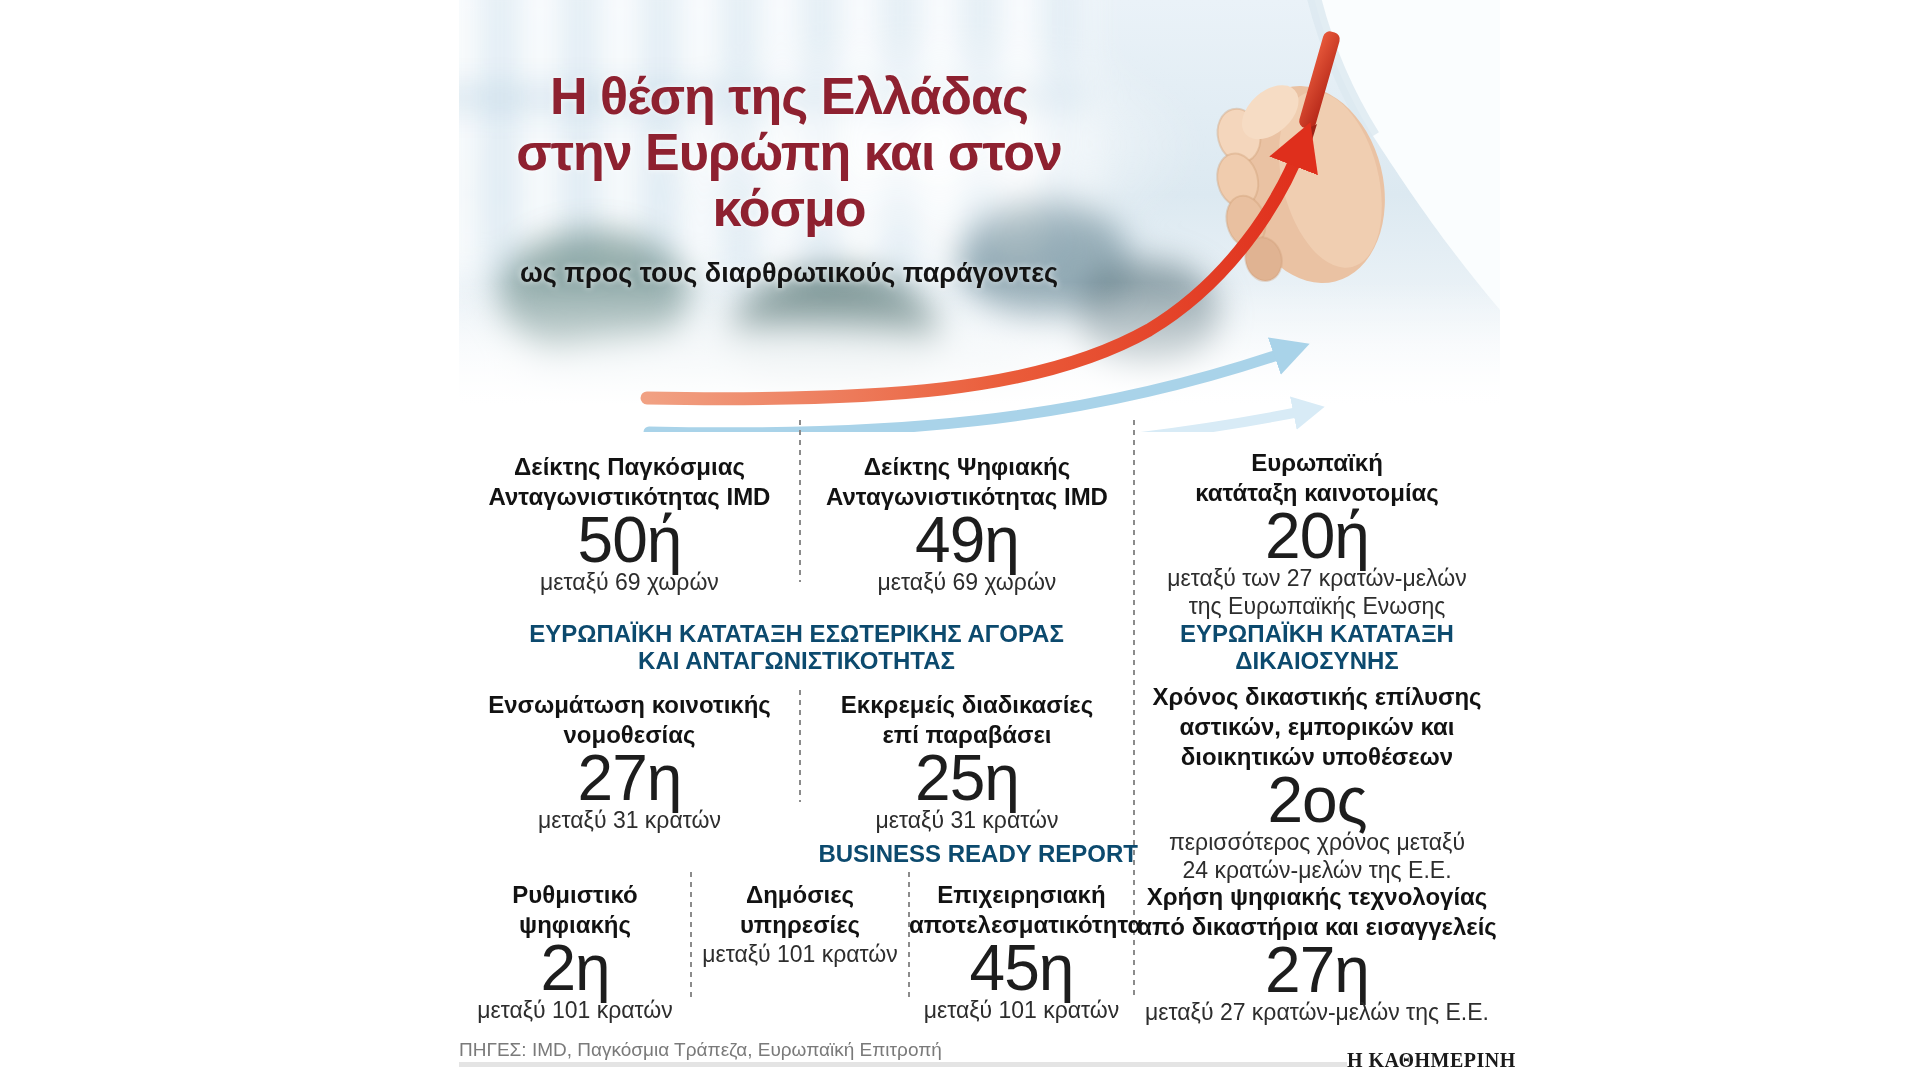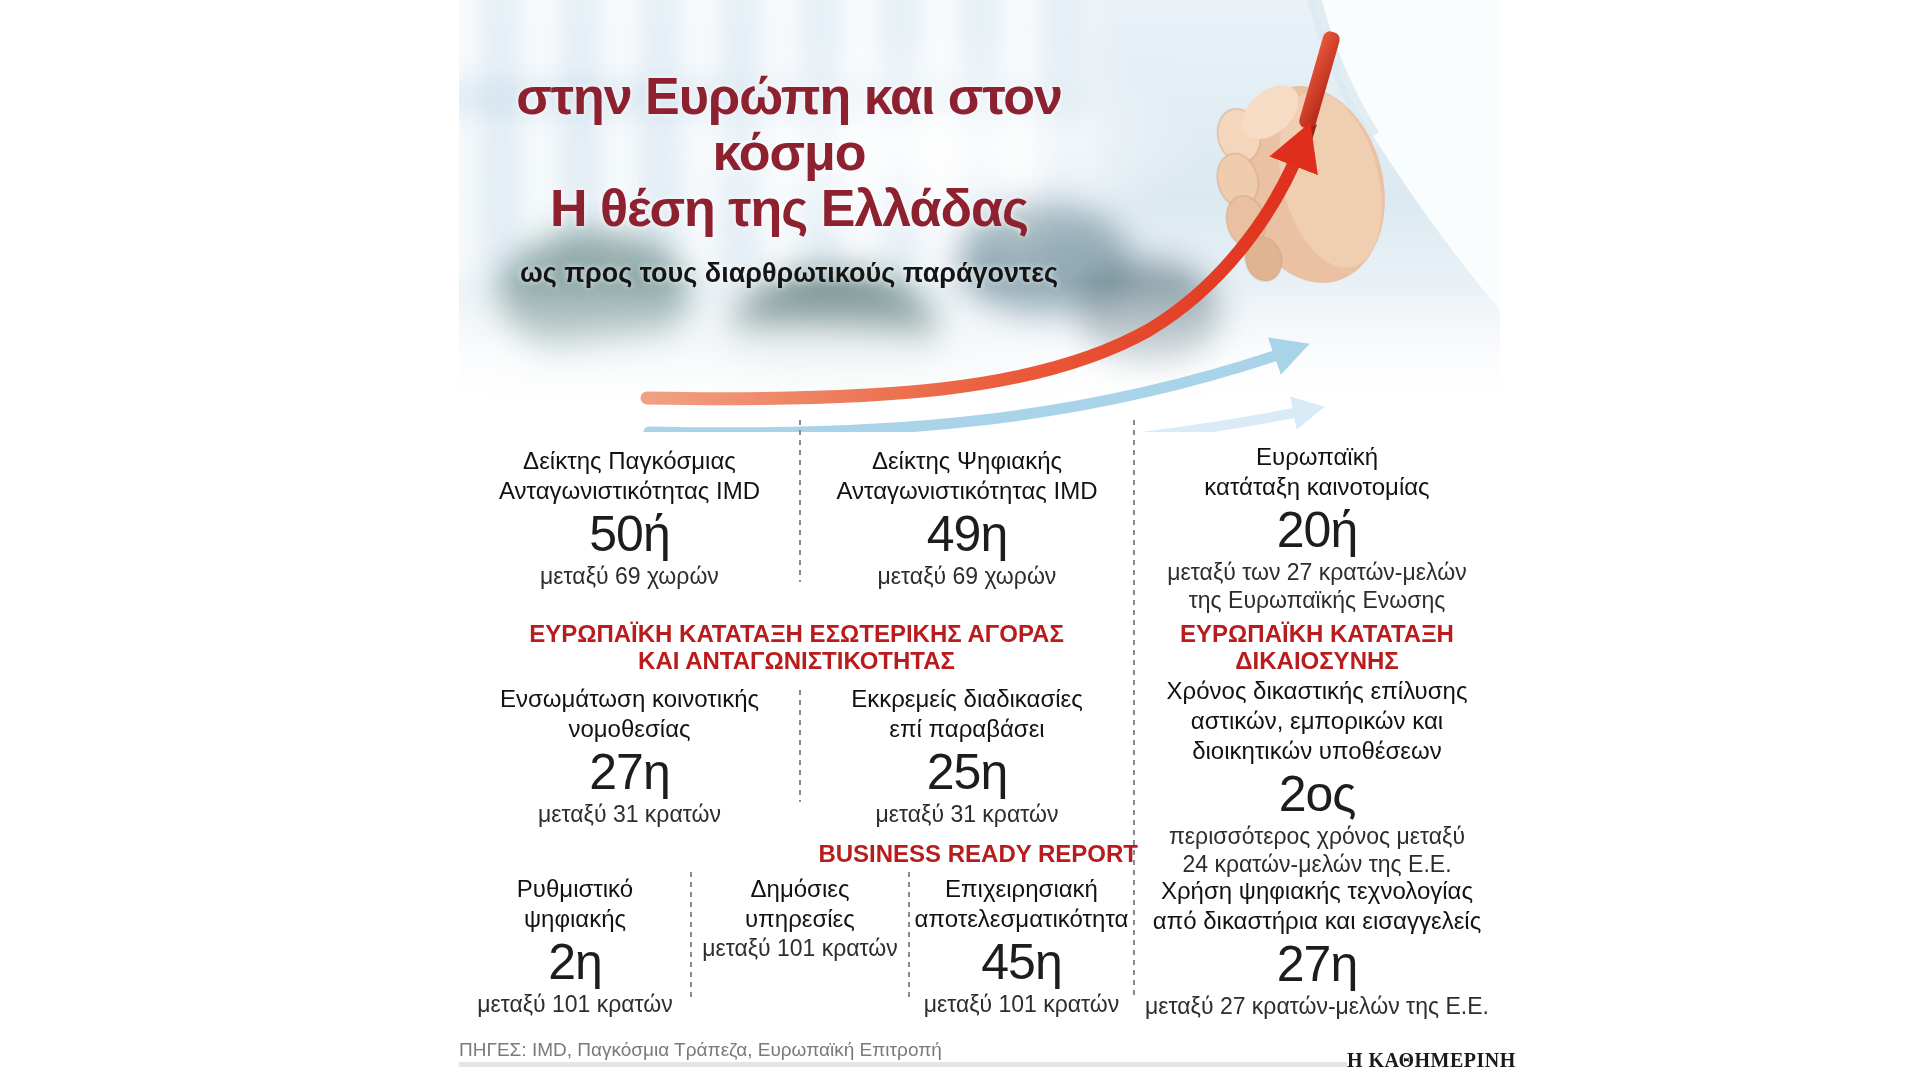--- a/index.html
+++ b/index.html
@@ -24,26 +24,26 @@
 
   
   .title-block{position:absolute;left:0;top:68px;width:660px;text-align:center;}
   .title-line{font-size:52px;line-height:56px;font-weight:700;letter-spacing:-1px;color:#8e2130;
               text-shadow:0 0 6px rgba(255,255,255,.8);}
   .subtitle{margin-top:22px;font-size:27px;font-weight:700;color:#141414;
             text-shadow:0 0 6px rgba(255,255,255,.8);}
 
   
   .stat{position:absolute;text-align:center;}
-  .stat .label{font-weight:400;font-size:24px;line-height:30px;color:#121212;white-space:pre-line;}
-  .stat .value{font-size:50px;line-height:56px;font-weight:400;letter-spacing:-1px;color:#1d1d1d;}
+  .stat .label{font-weight:700;font-size:24px;line-height:30px;color:#121212;white-space:pre-line;margin-top:6px;}
+  .stat .value{font-size:64px;line-height:56px;font-weight:400;letter-spacing:-1px;color:#1d1d1d;}
   .stat .note{font-size:23px;line-height:28px;color:#2d2d2d;white-space:pre-line;}
 
   .sec-header{position:absolute;text-align:center;font-weight:700;font-size:24px;line-height:27px;
-              color:#b91c1c;white-space:pre-line;}
+              color:#0c4a6e;white-space:pre-line;}
 
   
   .vdash{position:absolute;width:2px;
          background-image:repeating-linear-gradient(to bottom,#8b8b8b 0 5px,rgba(0,0,0,0) 5px 10px);}
 
   
   .sources{position:absolute;left:0;top:1039px;font-size:19px;color:#7a7a7a;}
   .footer-bar{position:absolute;left:0;top:1062px;width:888px;height:5px;background:#e4e4e4;}
   .brand{position:absolute;left:888px;top:1049px;width:123px;text-align:right;
          font-family:"Liberation Serif", serif;font-size:20px;font-weight:700;
@@ -109,22 +109,22 @@
           <g>
             <rect x="852" y="30" width="17" height="100" rx="7" fill="url(#penGrad)" transform="rotate(16 860 80)"></rect>
             <polygon points="842,132 858,124 850,150" fill="#9c2317"></polygon>
           </g>
         </g>
 
         <path d="M188 398 C 420 402, 580 392, 690 330 C 770 282, 820 204, 843 144" fill="none" stroke="url(#redGrad)" stroke-width="13" stroke-linecap="round" marker-end="url(#mRed)"></path>
       </svg>
 
       <div class="title-block">
+        <div class="title-line">Η θέση της Ελλάδας</div>
         <div class="title-line">στην Ευρώπη και στον κόσμο</div>
-        <div class="title-line">Η θέση της Ελλάδας</div>
         <div class="subtitle">ως προς τους διαρθρωτικούς παράγοντες</div>
       </div>
     </div>
 
     <div class="vdash" style="left:674px;top:420px;height:580px;"></div>
     <div class="vdash" style="left:340px;top:420px;height:162px;"></div>
     <div class="vdash" style="left:340px;top:690px;height:112px;"></div>
     <div class="vdash" style="left:231px;top:872px;height:126px;"></div>
     <div class="vdash" style="left:449px;top:872px;height:126px;"></div>
 

